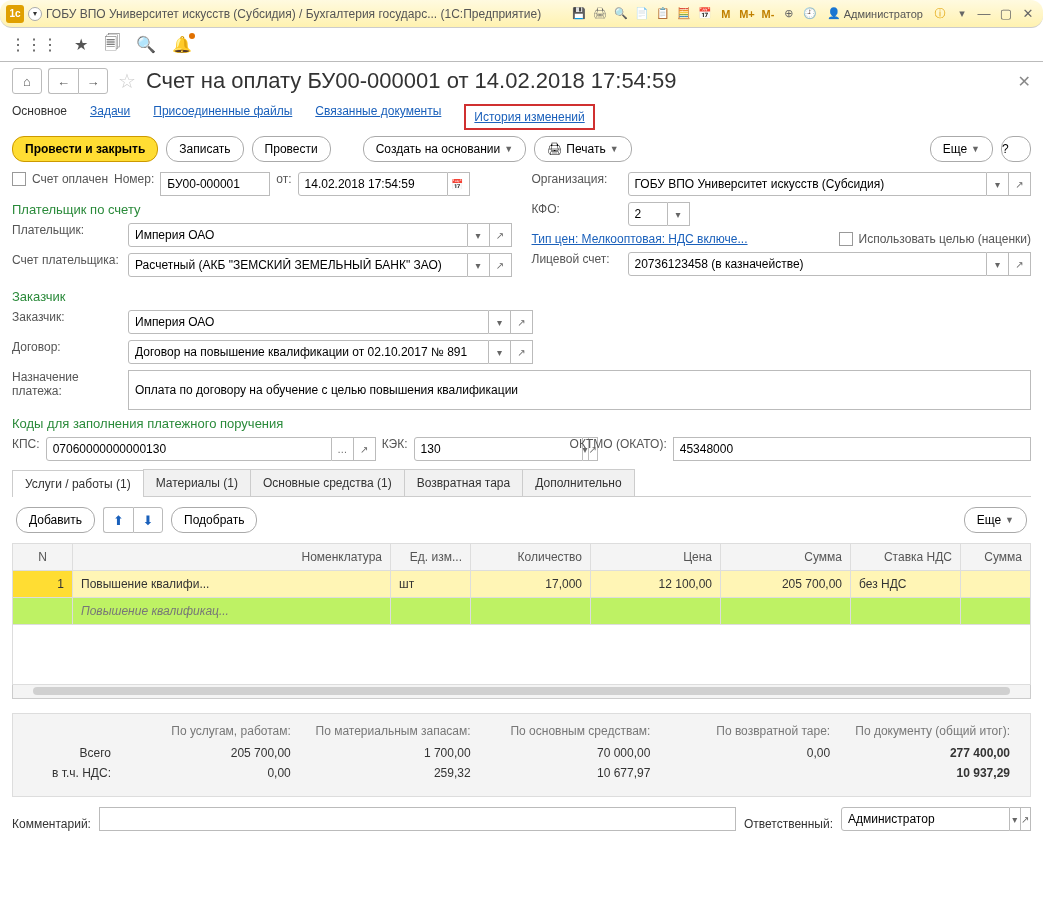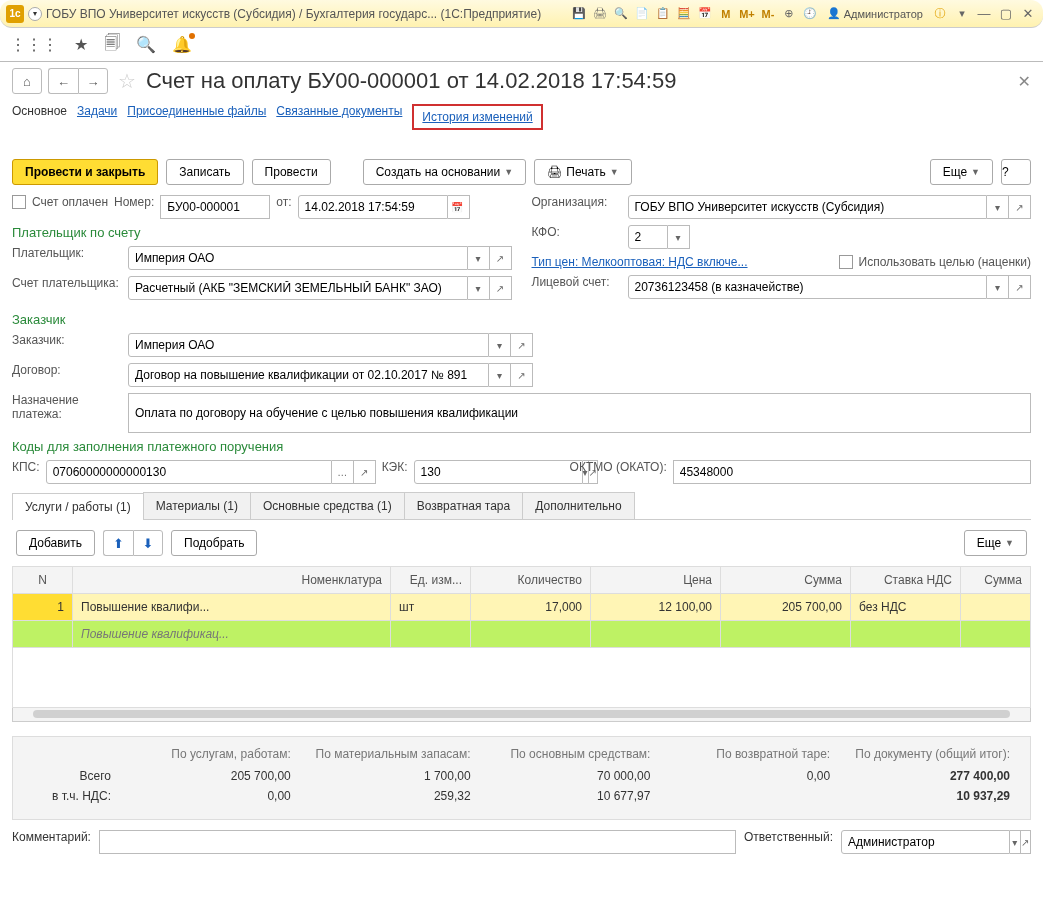--- a/index.html
+++ b/index.html
@@ -18,26 +18,26 @@
 .bell-dot { position: absolute; top: -2px; right: -3px; width: 6px; height: 6px; background: #e07000; border-radius: 50%; }
 .content { padding: 6px 12px 12px 12px; }
 .header-row { display: flex; align-items: center; gap: 6px; margin-bottom: 8px; }
 .icon-btn { border: 1px solid #bbb; background: #fff; height: 26px; min-width: 30px; display: flex; align-items: center; justify-content: center; border-radius: 3px; font-size: 13px; color: #555; cursor: pointer; }
 .nav-group { display: flex; }
 .nav-group .icon-btn:first-child { border-right: none; border-radius: 3px 0 0 3px; }
 .nav-group .icon-btn:last-child { border-radius: 0 3px 3px 0; }
 .star { font-size: 20px; color: #ccc; margin: 0 4px; }
 h1 { font-size: 22px; font-weight: normal; }
 .close-x { margin-left: auto; font-size: 16px; color: #888; cursor: pointer; }
-.nav-tabs { display: flex; gap: 10px; margin-bottom: 27px; padding: 2px 0; text-align: center; }
+.nav-tabs { display: flex; gap: 23px; margin-bottom: 4px; padding: 2px 0; text-align: center; }
 .nav-tabs a { color: #1a60bb; text-decoration: underline; cursor: pointer; }
 .nav-tabs .active { color: #333; text-decoration: none; }
 .nav-tabs .highlighted { border: 2px solid #d03030; padding: 4px 8px; text-decoration: underline; color: #1a60bb; }
 .cmd-bar { display: flex; gap: 8px; margin-bottom: 10px; align-items: center; }
-.btn { border: 1px solid #aaa; background: #fff; height: 26px; padding: 0 12px; border-radius: 3px; cursor: pointer; font-size: 12px; display: flex; align-items: center; gap: 4px; }
+.btn { border: 1px solid #aaa; background: #fff; height: 26px; padding: 0 12px; border-radius: 12px; cursor: pointer; font-size: 12px; display: flex; align-items: center; gap: 4px; }
 .btn-primary { background: #ffdd33; border-color: #cc9900; font-weight: bold; }
 .btn .caret { font-size: 9px; color: #666; }
 .form-row { display: flex; align-items: flex-start; gap: 6px; margin-bottom: 6px; }
 .form-row label { color: #555; }
 .inp { border: 1px solid #bbb; height: 24px; padding: 0 6px; background: #fff; font-size: 12px; }
 .inp-group { display: flex; }
 .inp-group .inp { border-radius: 3px 0 0 3px; }
 .inp-btn { border: 1px solid #bbb; border-left: none; width: 22px; height: 24px; background: #fff; display: flex; align-items: center; justify-content: center; font-size: 10px; color: #666; cursor: pointer; }
 .checkbox { width: 14px; height: 14px; border: 1px solid #999; background: #fff; }
 .section-title { color: #2a8a3a; font-size: 13px; margin: 6px 0 6px 0; }
@@ -58,21 +58,21 @@
 .sel-row .idx { background: #ffdd33; }
 .sub-row td { background: #bef264; font-style: italic; color: #777; margin-left: 48px; }
 .scroll-hint { height: 14px; background: #f4f4f4; border: 1px solid #ccc; border-top: none; position: relative; }
 .scroll-thumb { position: absolute; left: 20px; right: 20px; top: 2px; height: 8px; background: #d0d0d0; border-radius: 4px; }
 .totals { background: #f4f4f4; border: 1px solid #ddd; padding: 10px 14px; margin-top: 14px; }
 .tot-hdr { display: flex; color: #777; margin-bottom: 8px; }
 .tot-hdr div, .tot-row div { flex: 1; text-align: right; padding: 0 6px; }
 .tot-hdr div:first-child, .tot-row div:first-child { flex: 0 0 90px; text-align: right; }
 .tot-row { display: flex; margin-bottom: 6px; }
 .tot-bold { font-weight: bold; }
-.footer-row { display: flex; align-items: flex-start; gap: 8px; margin-top: 10px; }
+.footer-row { display: flex; align-items: flex-end; gap: 8px; margin-top: 10px; }
 </style>
 </head>
 <body>
 
 <div class="system-title">
   <div class="sys-icon">1c</div>
   <div class="sys-down">▾</div>
   <div class="sys-title">ГОБУ ВПО Университет искусств (Субсидия) / Бухгалтерия государс... (1С:Предприятие)</div>
   <div class="sys-tools">
     <div class="sys-tool">💾</div>

